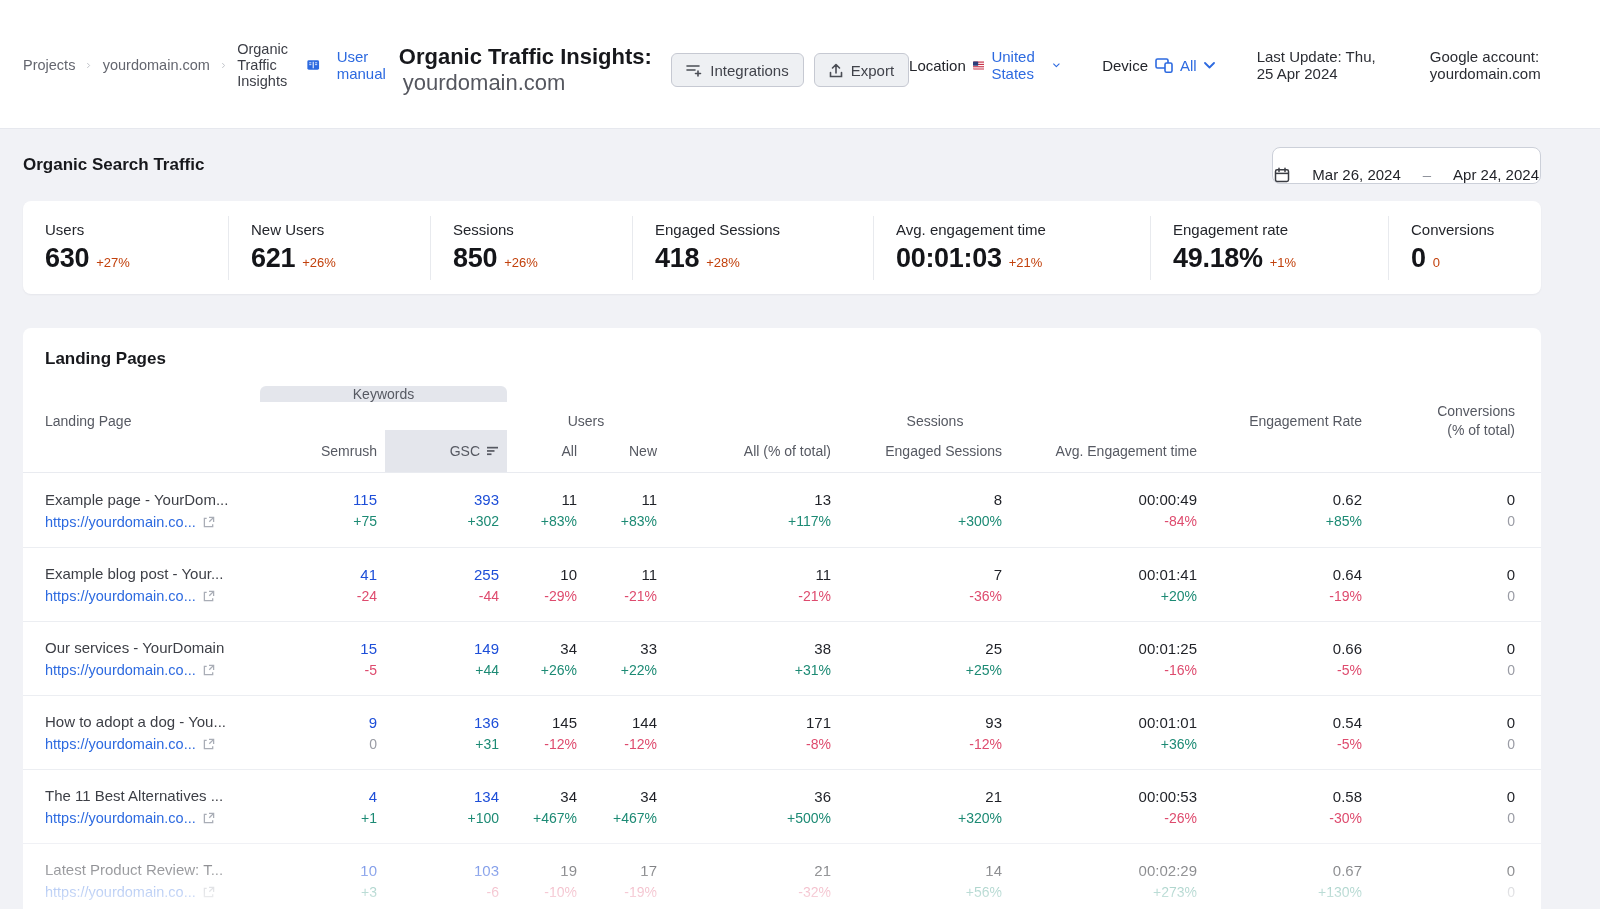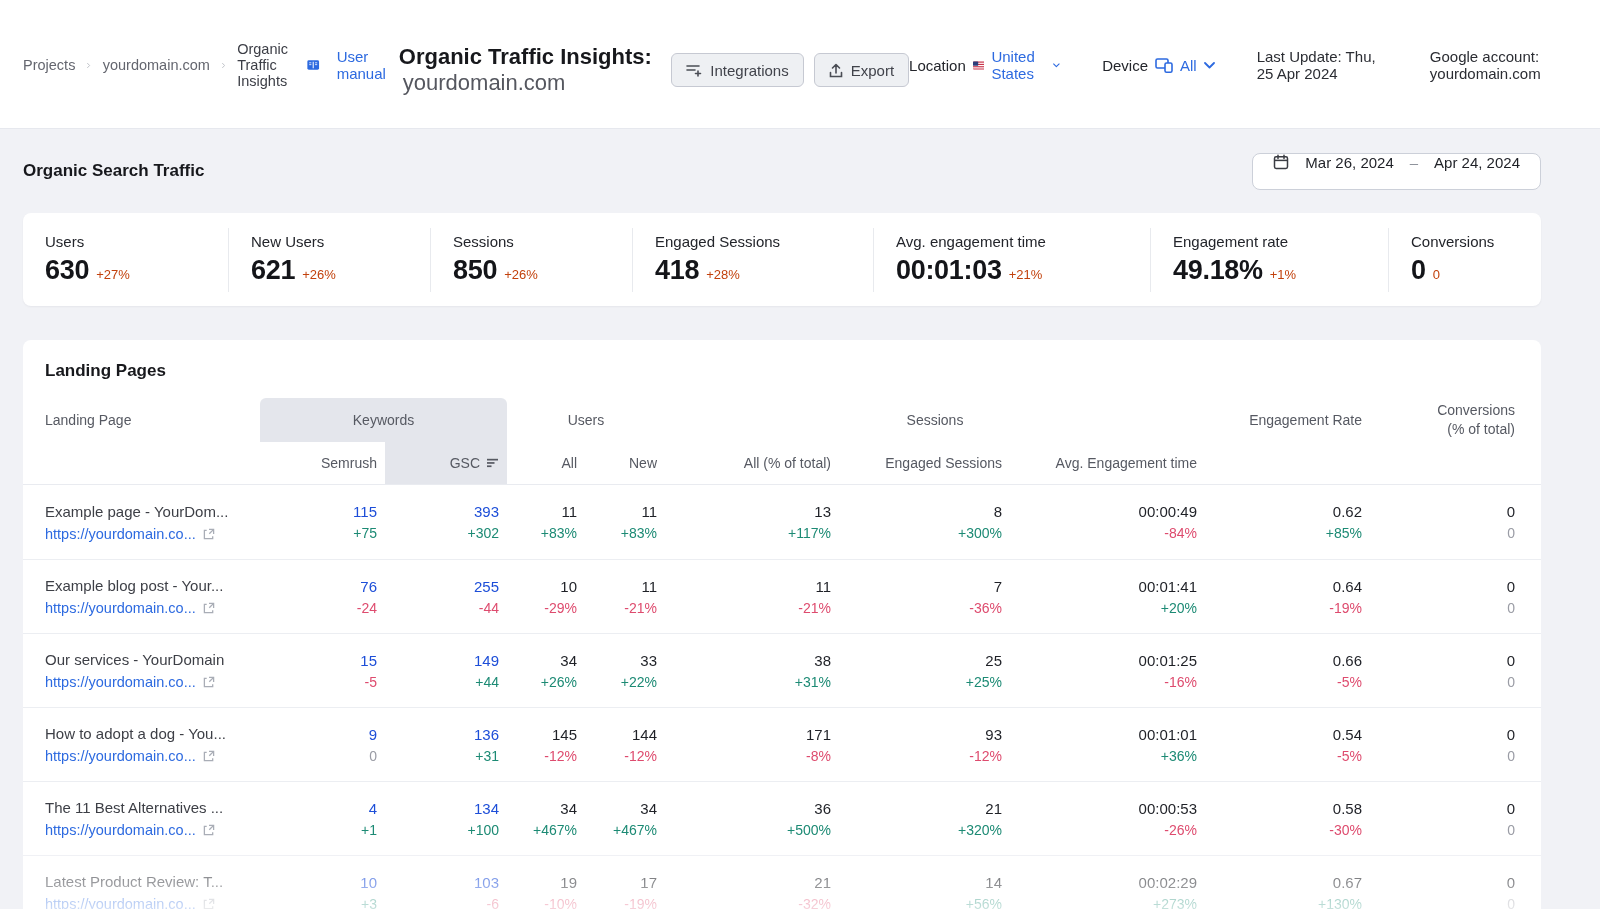--- a/index.html
+++ b/index.html
@@ -23,23 +23,23 @@
     background:#eef0f3; border:1px solid #c6c9d2; border-radius:6px;
     font-size:15px; color:#41434b; font-family:inherit; cursor:pointer; }
   .row3 { display:flex; align-items:center; gap:42px; font-size:15px; }
   .filter { display:flex; align-items:center; gap:7px; cursor:pointer; }
   .f-label { color:#23252b; }
   .f-value { color:#2d6ae0; }
   .f-static { color:#2b2d33; }
 
   
   .gray { height:781px; background:#f1f2f6; padding:0 59px 0 23px; border-top:1px solid #e6e8ee; }
-  .section-head { height:84px; display:flex; justify-content:space-between; align-items:center; }
+  .section-head { height:72px; display:flex; justify-content:space-between; align-items:center; }
   .section-head h2 { font-size:17px; color:#17181c; }
-  .date-range { display:flex; align-items:flex-start; gap:16px; height:37px; padding:0 20px;
+  .date-range { display:flex; align-items:flex-end; gap:22px; height:37px; padding:0 1px;
     background:#fff; border:1px solid #ccd0d9; border-radius:8px; font-size:15px;
     color:#1f2127; font-family:inherit; cursor:pointer; }
   .date-range .dash { color:#8f939c; }
 
   
   .metrics-card { height:93px; background:#fff; border-radius:8px; display:flex;
     align-items:center; box-shadow:0 1px 2px rgba(20,22,30,.05); }
   .metric { height:64px; padding-left:22px; display:flex; flex-direction:column;
     justify-content:center; border-left:1px solid #e8eaee; }
   .metric:first-child { border-left:none; }
@@ -228,22 +228,22 @@
           <span class="metric-value">0</span>
           <span class="metric-delta">0</span>
         </div>
     </div>
   </div>
 
   <div class="landing-card">
     <h3 class="lp-title">Landing Pages</h3>
 
     <div class="grid thead-group">
+      <div class="hc gh-keywords">Keywords</div>
       <div class="hc gh-landing">Landing Page</div>
-      <div class="hc gh-keywords">Keywords</div>
       <div class="hc gh-users">Users</div>
       <div class="hc gh-sessions">Sessions</div>
       <div class="hc gh-rate">Engagement Rate</div>
       <div class="hc gh-conv">
         <span><span>Conversions</span><br>
         <span>(% of total)</span></span>
       </div>
     </div>
 
     <div class="grid thead-sub">
@@ -322,21 +322,21 @@
             <div class="page-url-line">
               <span class="page-url">https://yourdomain.co...</span>
               <svg width="12" height="12" viewBox="0 0 13 13">
                 <path d="M4 2.5H1.5v9h9V9" fill="none" stroke="#a9adb6" stroke-width="1.4"></path>
                 <path d="M6.5 1.5H11.5v5" fill="none" stroke="#a9adb6" stroke-width="1.4"></path>
                 <path d="M11.5 1.5L6.8 6.2" stroke="#a9adb6" stroke-width="1.4"></path>
               </svg>
             </div>
           </div>
           <div class="cell num">
-            <div class="v v-link">76</div>
+            <div class="v v-link">41</div>
             <div class="d down">-24</div>
           </div>
           <div class="cell num">
             <div class="v v-link">255</div>
             <div class="d down">-44</div>
           </div>
           <div class="cell num">
             <div class="v">10</div>
             <div class="d down">-29%</div>
           </div>

